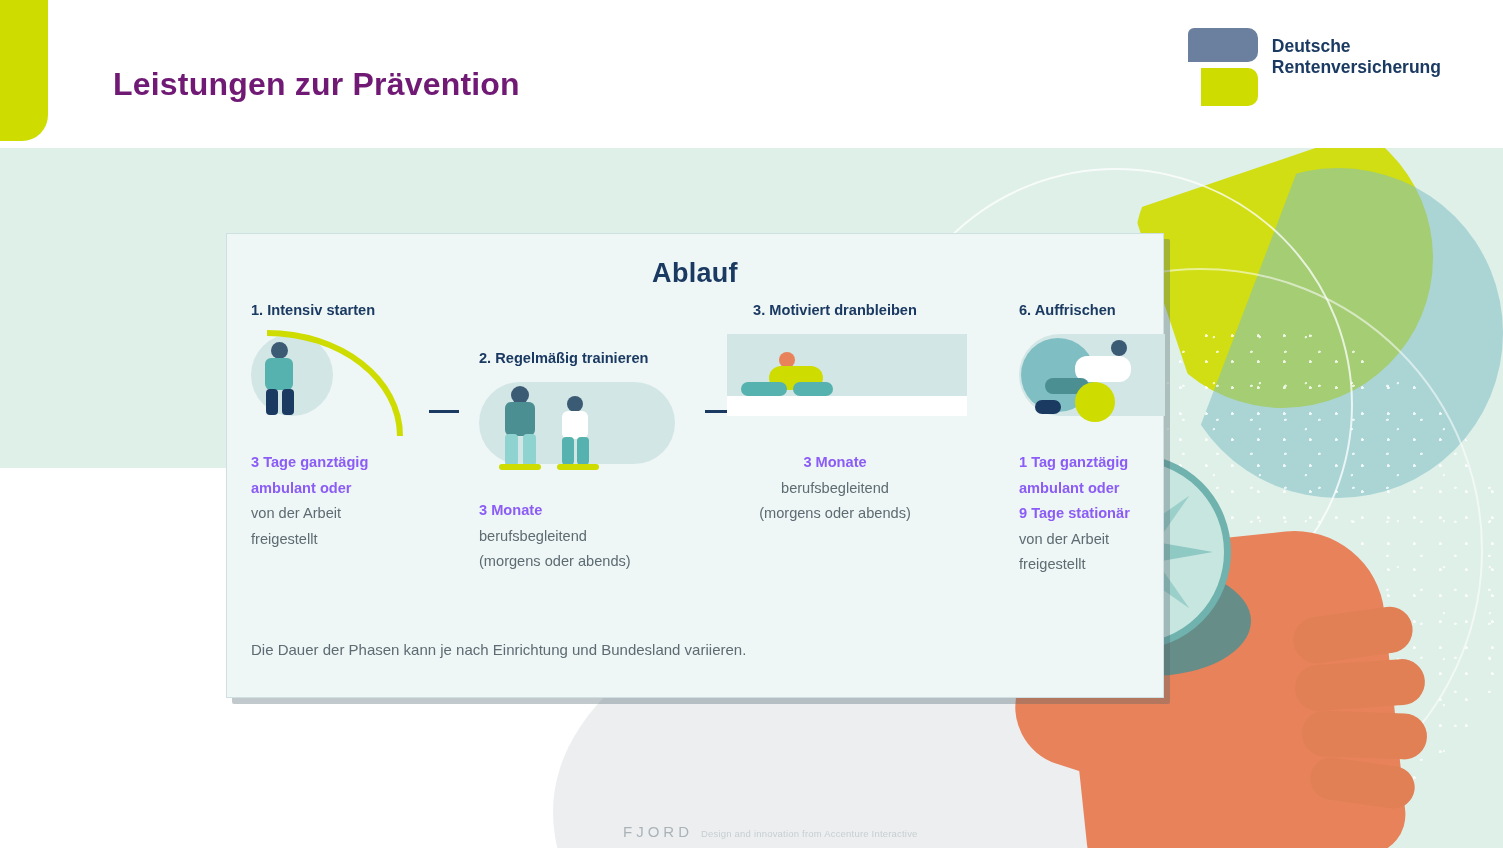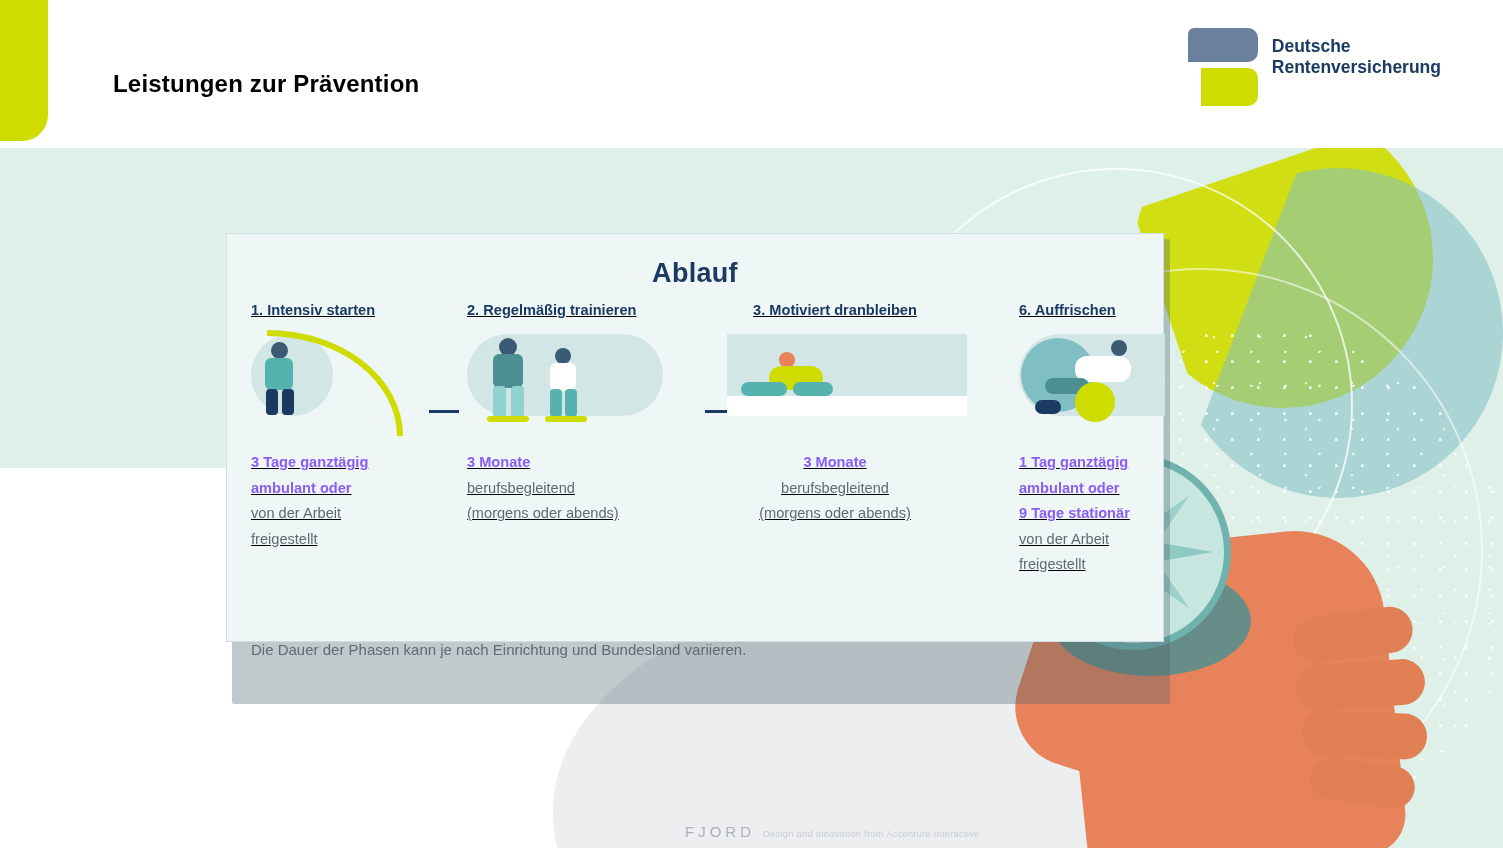--- a/index.html
+++ b/index.html
@@ -38,23 +38,23 @@
     width: 48px;
     height: 141px;
     background: #cedc00;
     border-bottom-right-radius: 26px;
   }
   .page-title {
     position: absolute;
     left: 113px;
     top: 84px;
     transform: translateY(-50%);
-    font-size: 24px;
+    font-size: 32px;
     font-weight: bold;
-    color: #000000;
+    color: #701a75;
     letter-spacing: 0.2px;
     white-space: nowrap;
   }
 
   
   .logo {
     position: absolute;
     right: 62px;
     top: 28px;
     display: flex;
@@ -295,21 +295,21 @@
     height: 465px;
     background: rgba(80,100,110,0.35);
     border-radius: 2px;
     z-index: 2;
   }
   .card {
     position: absolute;
     left: 226px;
     top: 233px;
     width: 938px;
-    height: 409px;
+    height: 465px;
     background: #eef6f6;
     border: 1px solid #cfe0e2;
     box-sizing: border-box;
     z-index: 3;
   }
   .card-title {
     position: absolute;
     left: 0; right: 0;
     top: 24px;
     text-align: center;
@@ -324,24 +324,23 @@
     position: absolute;
     left: 24px;
     top: 68px;
     right: 12px;
     height: 330px;
   }
   .col {
     position: absolute;
     top: 0;
     width: 216px;
-    text-decoration: underline;
   }
   .col-1 { left: 0px; }
-  .col-2 { left: 216px; }
+  .col-2 { left: 228px; margin-top: 48px; }
   .col-3 { left: 476px; text-align: center; }
   .col-4 { left: 768px; width: 146px; }
 
   .col-head {
     font-size: 14.6px;
     font-weight: bold;
     color: #1b3a62;
     white-space: nowrap;
     margin-bottom: 16px;
   }
@@ -403,21 +402,21 @@
     left: 251px;
     top: 641px;
     font-size: 15px;
     color: #5d6b72;
     z-index: 4;
   }
 
   
   .fjord {
     position: absolute;
-    left: 685px;
+    left: 623px;
     bottom: 8px;
     display: flex;
     align-items: baseline;
     gap: 8px;
     opacity: 0.45;
     z-index: 5;
     margin-top: 44px;
   }
   .fjord-mark {
     font-size: 15px;

